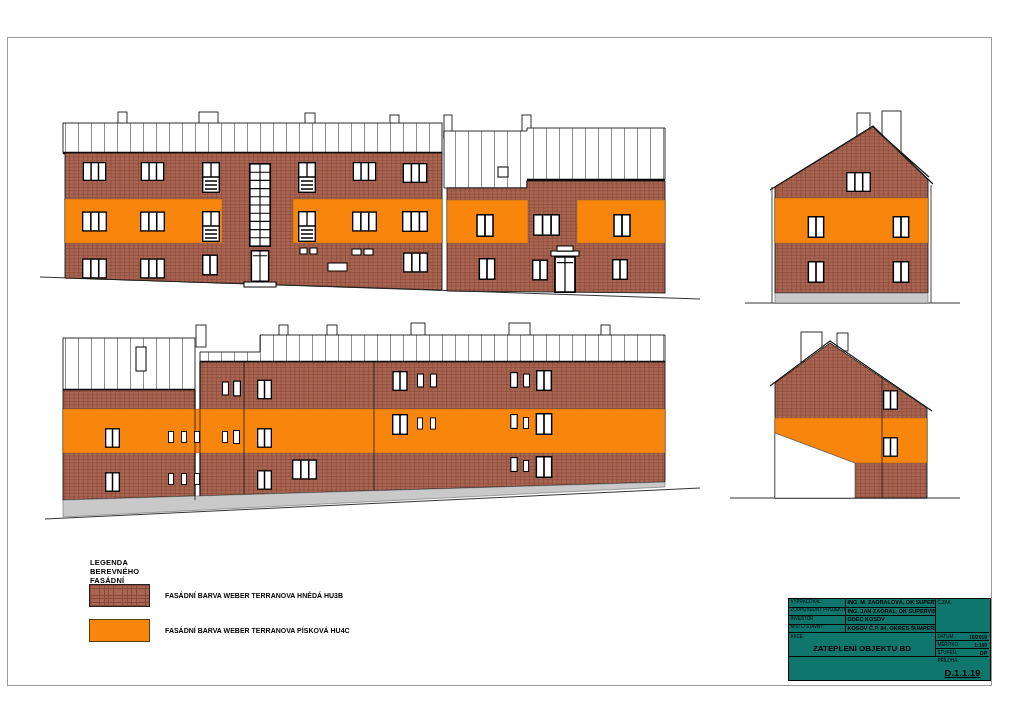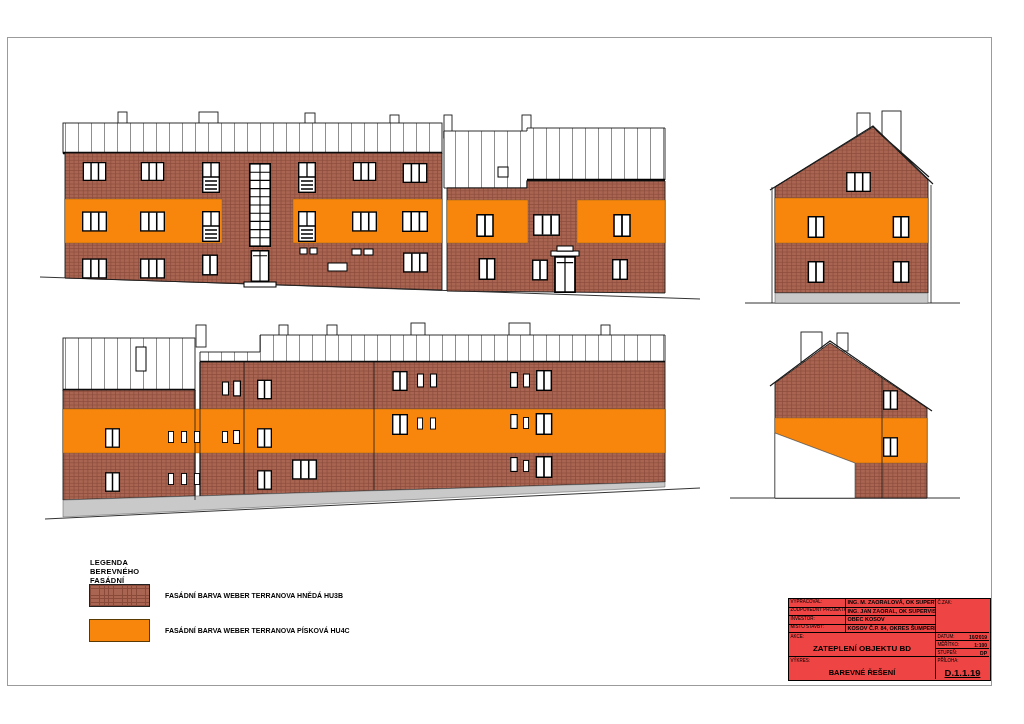--- a/index.html
+++ b/index.html
@@ -37,21 +37,21 @@
     background-image:
       repeating-linear-gradient(0deg, var(--brick-line,#8a4a3a) 0 0.8px, transparent 0.8px 3.4px),
       repeating-linear-gradient(90deg, var(--brick-line,#8a4a3a) 0 0.8px, transparent 0.8px 4.6px);
   }
   .legend-swatch.orange-sw{background-color:var(--orange,#f8860d);border-color:#5a3a00;}
   .legend-label{position:absolute;left:165px;font-size:7px;font-weight:bold;white-space:nowrap;}
 
   
   #tblock{
     position:absolute;left:788px;top:598px;width:203px;height:83px;
-    border:1.6px solid #000;box-sizing:border-box;background:#ef4444;
+    border:1.6px solid #000;box-sizing:border-box;background:#0f766e;
   }
   .tb-cell{position:absolute;box-sizing:border-box;border-right:0.8px solid #000;border-bottom:0.8px solid #000;overflow:hidden;}
   .tb-label{font-size:4.5px;line-height:1.1;display:block;padding:0.5px 0 0 1.5px;white-space:nowrap;}
   .tb-value{font-size:5.5px;font-weight:bold;display:block;white-space:nowrap;padding-left:1.5px;line-height:1.2;}
   .tb-row-label{font-size:4.5px;padding:1px 0 0 1.5px;white-space:nowrap;display:block;}
   .tb-big{font-size:8px;font-weight:bold;text-align:center;display:block;margin-top:5px;white-space:nowrap;}
   .tb-big2{font-size:7.5px;font-weight:bold;text-align:center;display:block;margin-top:5px;white-space:nowrap;}
   .tb-meta{display:flex;justify-content:space-between;align-items:center;height:100%;padding:0 2px 0 1.5px;box-sizing:border-box;}
   .tb-meta .lab{font-size:4.5px;white-space:nowrap;}
   .tb-meta .val{font-size:5px;font-weight:bold;white-space:nowrap;}
@@ -294,24 +294,20 @@
     <span class="tb-label">MÍSTO STAVBY:</span>
     </div>
   <div class="tb-cell" style="left:57px;top:25.5px;width:90px;height:8.5px;">
     <span class="tb-value">KOSOV Č.P. 84, OKRES ŠUMPERK</span>
     </div>
 
   <div class="tb-cell" style="left:0;top:34px;width:147px;height:24px;">
     <span class="tb-row-label">AKCE:</span>
     <span class="tb-big">ZATEPLENÍ OBJEKTU BD</span>
   </div>
-  <div class="tb-cell" style="left:0;top:58px;width:147px;height:22px;border-bottom:none;">
-    <span class="tb-row-label">VÝKRES:</span>
-    <span class="tb-big2">BAREVNÉ ŘEŠENÍ</span>
-  </div>
 
   <div class="tb-cell" style="left:147px;top:0;width:53px;height:34px;border-right:none;">
     <span class="tb-row-label">Č.ZAK:</span>
     <span class="tb-value"></span>
   </div>
   <div class="tb-cell" style="left:147px;top:34px;width:53px;height:8px;border-right:none;">
     <div class="tb-meta">
         <span class="lab">DATUM:</span>
     <span class="val">10/2019</span>
       </div>

